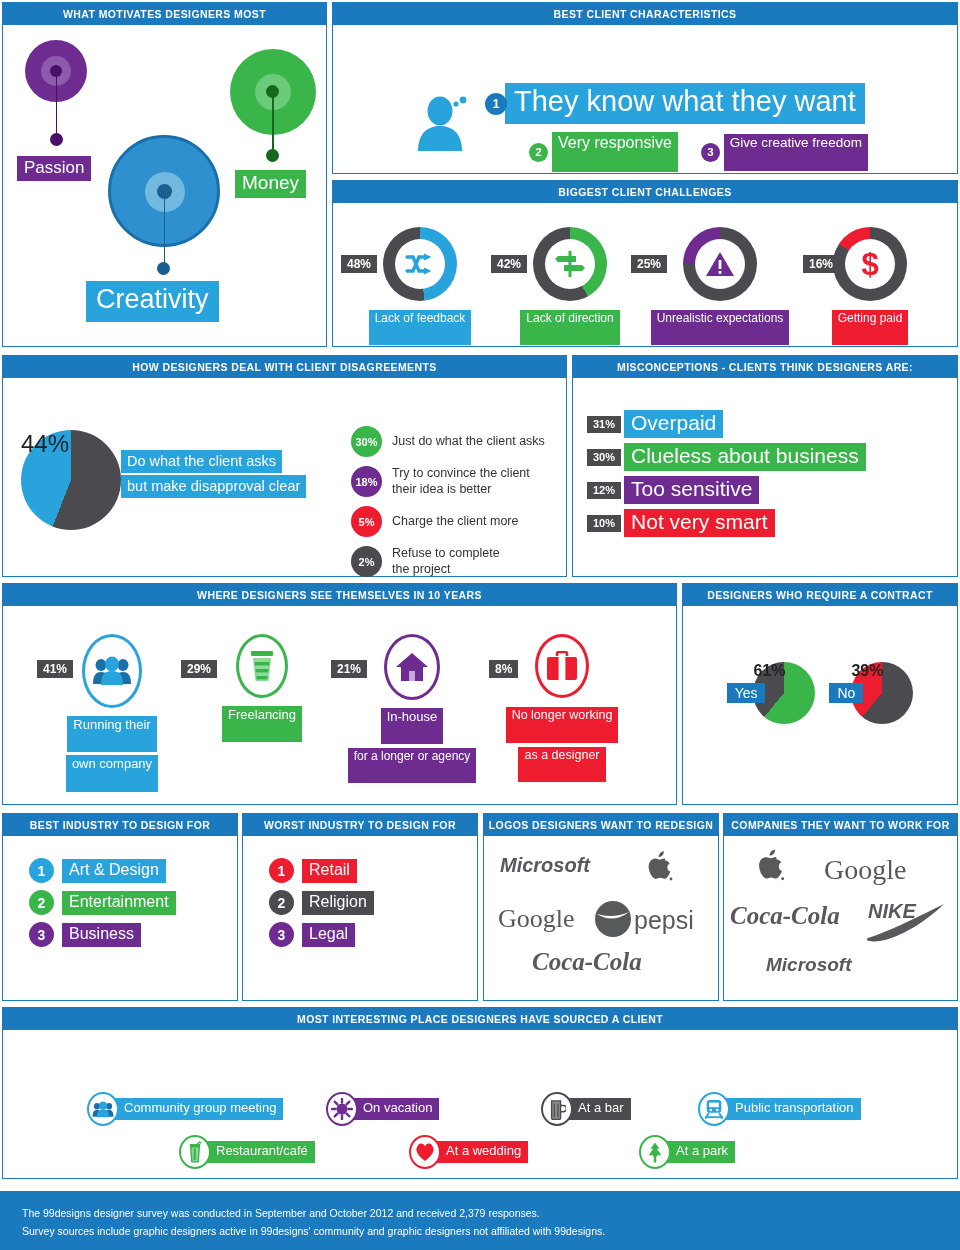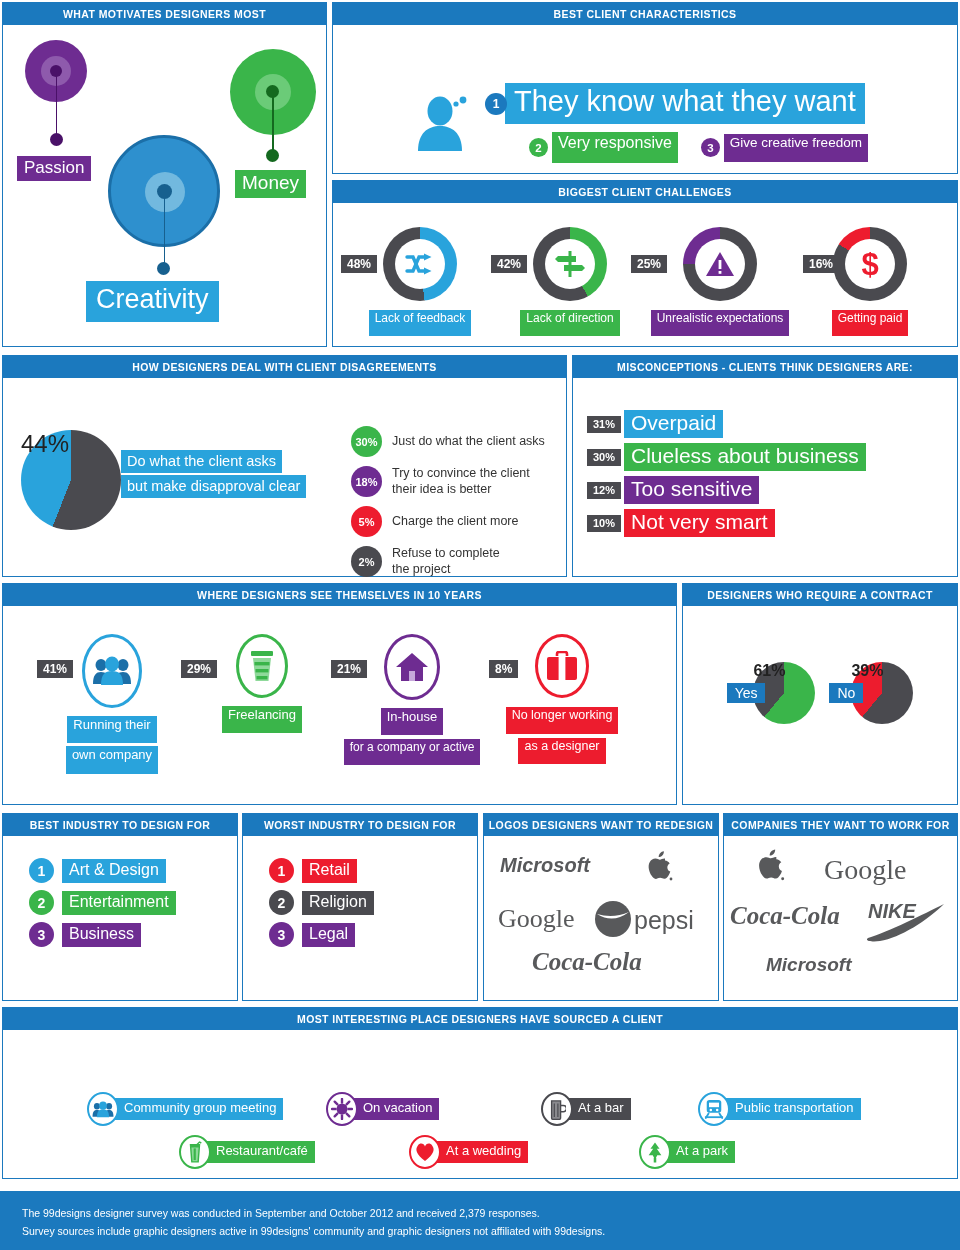--- a/index.html
+++ b/index.html
@@ -17,21 +17,21 @@
   .panel-head {
     background: #1B79BE; color: #fff;
     font-size: 10.5px; font-weight: bold; letter-spacing: .4px;
     text-align: center; padding: 5px 2px 5px;
     text-transform: uppercase;
     white-space: nowrap; overflow: hidden;
   }
   .panel-body { position: relative; width: 100%; }
 
   
-  .chip { display: inline-block; color: #fff; padding: 1px 6px 10px; white-space: nowrap; line-height: 1.25; }
+  .chip { display: inline-block; color: #fff; padding: 1px 6px 19px; white-space: nowrap; line-height: 1.25; }
   .chip.blue   { background: #29A3DC; }
   .chip.green  { background: #3AB54A; }
   .chip.purple { background: #6E2C91; }
   .chip.red    { background: #ED1C2E; }
   .chip.gray   { background: #4A4A4F; }
 
   .pct-badge {
     display: inline-block; background: #4A4A4F; color: #fff;
     font-size: 12px; font-weight: bold; padding: 3px 6px; line-height: 1;
   }
@@ -389,21 +389,21 @@
       <div class="ty-item">
         <span class="pct-badge ty-badge" style="left:-6px;">21%</span>
         <div class="oval" style="border-color:#6E2C91; width:56px; height:66px;">
           <svg width="34" height="30" viewBox="0 0 34 30">
             <path d="M17 1 L33 15 H28 V29 H6 V15 H1 Z" fill="#6E2C91"></path>
             <rect x="14" y="19" width="6" height="10" fill="#C6A8DA"></rect>
           </svg>
         </div>
         <div class="ty-labels">
           <div><span class="chip purple">In-house</span></div>
-          <div><span class="chip purple" style="font-size:12px;">for a company or active</span></div>
+          <div><span class="chip purple" style="font-size:12px;">for a longer or agency</span></div>
         </div>
       </div>
 
       <div class="ty-item">
         <span class="pct-badge ty-badge" style="left:2px;">8%</span>
         <div class="oval" style="border-color:#ED1C2E; width:54px; height:64px;">
           <svg width="32" height="30" viewBox="0 0 32 30">
             <path d="M11 5 V3 a2 2 0 0 1 2 -2 h6 a2 2 0 0 1 2 2 V5" stroke="#ED1C2E" stroke-width="2.6" fill="none"></path>
             <rect x="1" y="6" width="30" height="23" rx="2" fill="#ED1C2E"></rect>
             <rect x="12.6" y="6" width="6.8" height="23" fill="#fff"></rect>

